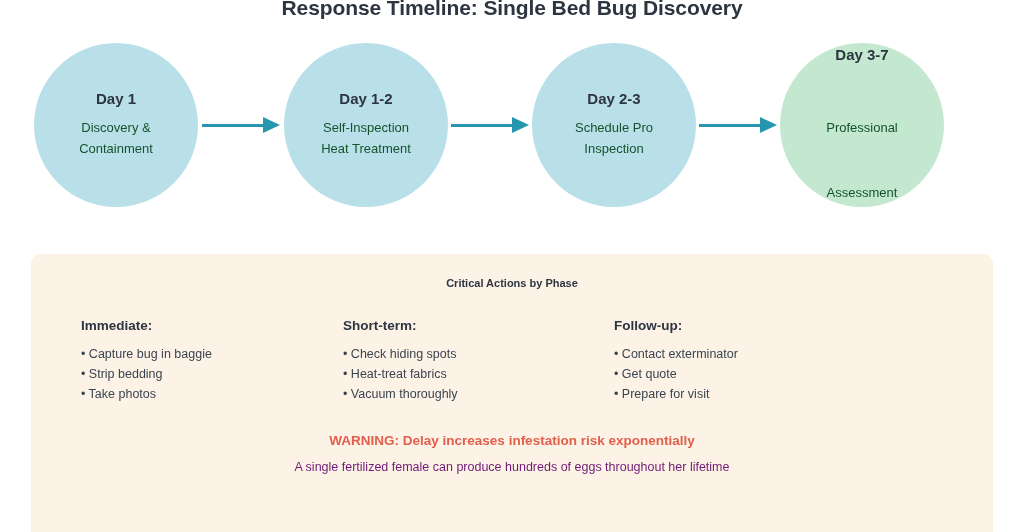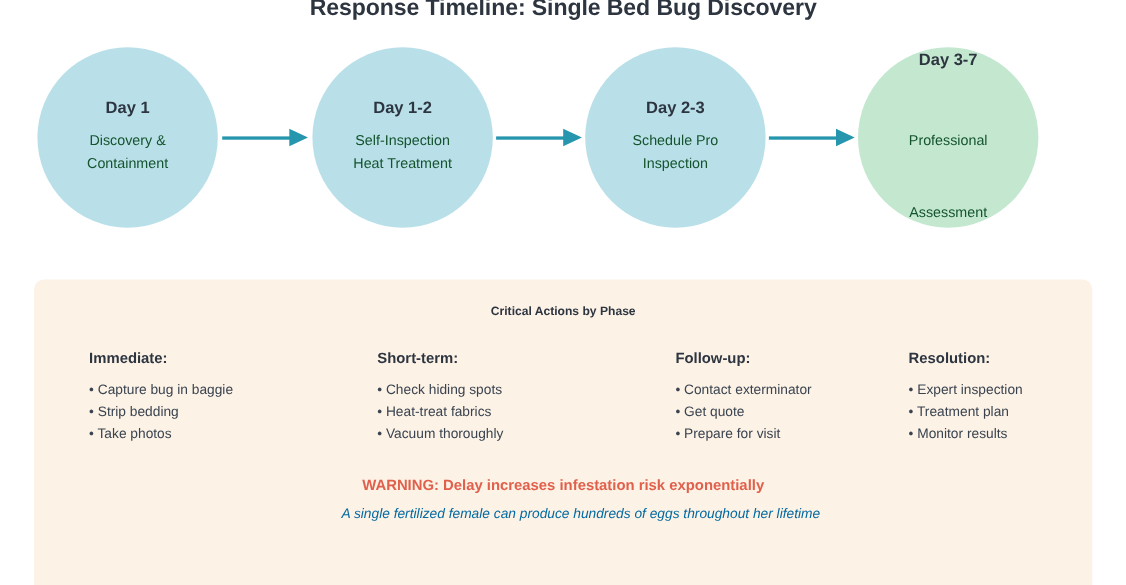--- a/index.html
+++ b/index.html
@@ -157,28 +157,27 @@
     width: 962px;
     text-align: center;
     font-size: 13.5px;
     font-weight: bold;
     color: #e0604c;
     white-space: nowrap;
   }
 
   #warning-sub {
     position: absolute;
-    left: 16px;
+    left: 0;
     top: 206px;
     width: 962px;
     text-align: center;
     font-size: 12.5px;
-    color: #0369a1;
-    white-space: nowrap;
-    font-style: italic;
+    color: #701a75;
+    white-space: nowrap;
   }
 </style>
 </head>
 <body>
 
 <div id="stage">
 
   <div id="page-title">Response Timeline: Single Bed Bug Discovery</div>
 
   <div id="timeline">
@@ -244,26 +243,20 @@
         <div class="col-item">• Vacuum thoroughly</div>
       </div>
 
       <div class="col" style="left:547px;margin-left:36px;">
         <div class="col-title">Follow-up:</div>
         <div class="col-item">• Contact exterminator</div>
         <div class="col-item">• Get quote</div>
         <div class="col-item">• Prepare for visit</div>
       </div>
 
-      <div class="col" style="left:795px;">
-        <div class="col-title">Resolution:</div>
-        <div class="col-item">• Expert inspection</div>
-        <div class="col-item">• Treatment plan</div>
-        <div class="col-item">• Monitor results</div>
-      </div>
 
     </div>
 
     <div id="warning-line">WARNING: Delay increases infestation risk exponentially</div>
     <div id="warning-sub">A single fertilized female can produce hundreds of eggs throughout her lifetime</div>
 
   </div>
 
 </div>
 

